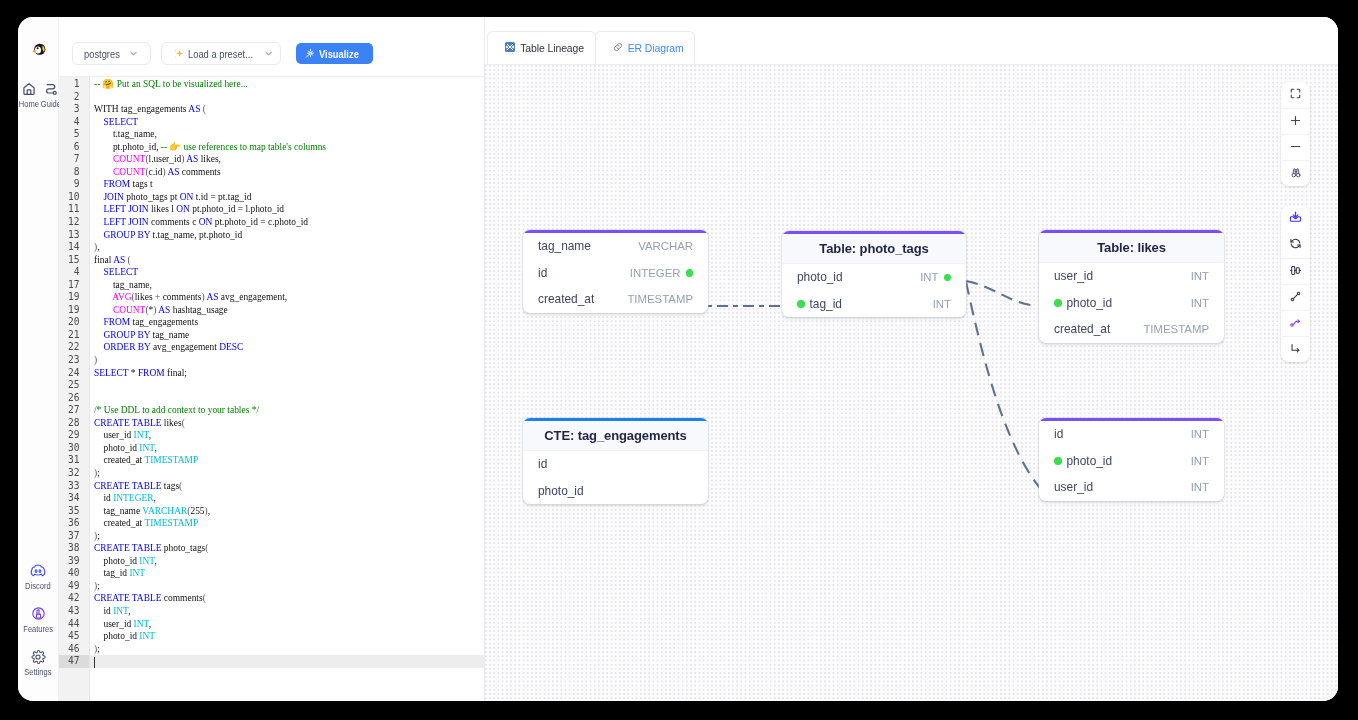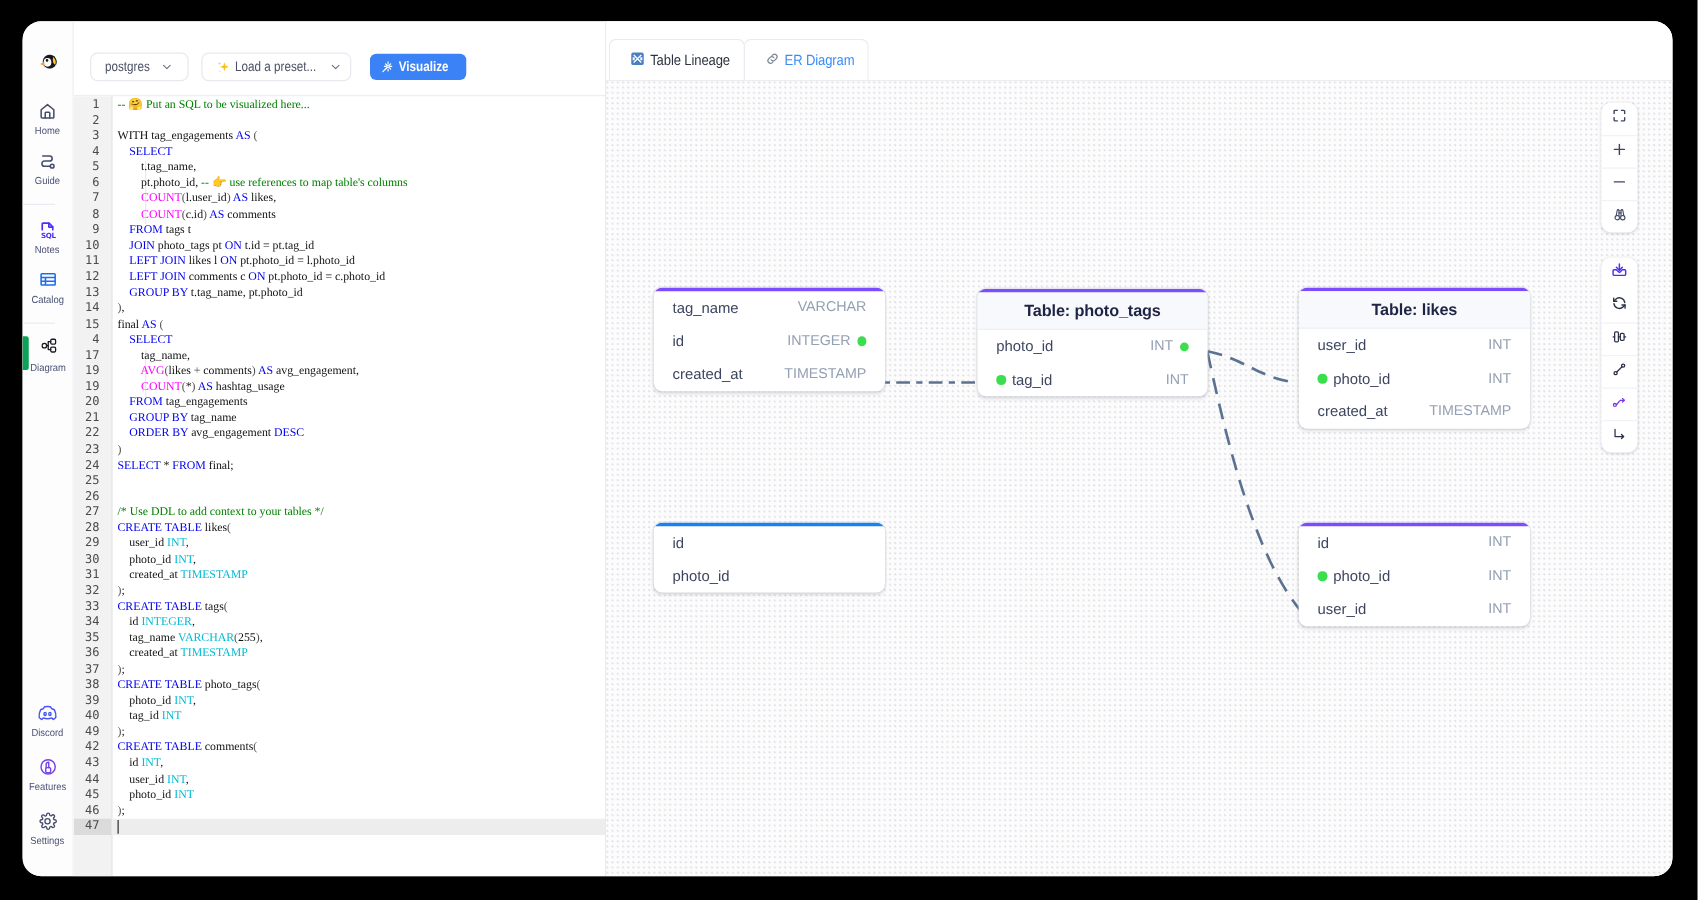--- a/index.html
+++ b/index.html
@@ -8,21 +8,21 @@
        font-family:"Liberation Sans",sans-serif;-webkit-font-smoothing:antialiased;}
   *{box-sizing:border-box;}
 
   #app{position:absolute;left:18px;top:17px;width:1320px;height:684px;background:#fff;
        border-radius:15px;overflow:hidden;display:flex;}
 
   
   .sidebar{width:41px;flex:0 0 41px;background:#fdfdfe;border-right:1px solid #edeff3;
            position:relative;display:flex;flex-direction:column;align-items:center;}
   .logo{margin-top:24px;width:16px;height:16px;display:flex;align-items:center;justify-content:center;}
-  .nav{display:flex;flex-direction:column;align-items:flex-start;width:100%;margin-top:25px;}
+  .nav{display:flex;flex-direction:row;align-items:flex-start;width:100%;margin-top:25px;}
   .navitem{width:100%;display:flex;flex-direction:column;align-items:center;
            position:relative;cursor:pointer;padding:0 0 14px;}
   .navitem .ico{height:13px;display:flex;align-items:center;justify-content:center;}
   .navitem .lbl{font-size:8.2px;color:#4a5173;margin-top:6px;letter-spacing:0;line-height:7px;
                 transform:scaleX(.92);}
   .navsep{width:26px;height:1px;background:#eaecf1;margin:0.5px 0 13.5px;}
   .activebar{position:absolute;left:0;top:-3px;width:4.5px;height:27px;background:#0aa256;border-radius:0 2px 2px 0;}
     .bottomnav{margin-top:auto;padding-bottom:8px;display:flex;flex-direction:column;align-items:center;width:100%;}
   .bottomnav .navitem{padding:0 0 17px;}
 
@@ -423,20 +423,23 @@
        <span class="nm">
                 <span data-name="column-name">created_at</span>
               </span>
        <span class="nm">
                 <span class="ty" data-name="column-type">TIMESTAMP</span>
               </span>
      </div>
          </div>
           <div class="node" data-name="er-table-node" style="left:38px;top:353px;width:185px;">
            <div class="bar" data-name="node-accent-bar" style="background:#1a81f0"></div>
+           <div class="hd" data-name="node-header">
+              <span data-name="node-title">CTE: tag_engagements</span>
+            </div>
            <div class="row" data-name="table-row">
        <span class="nm">
                 <span data-name="column-name">id</span>
               </span>
        <span class="nm">
                 <span class="ty" data-name="column-type"></span>
               </span>
      </div>
             <div class="row" data-name="table-row">
        <span class="nm">

